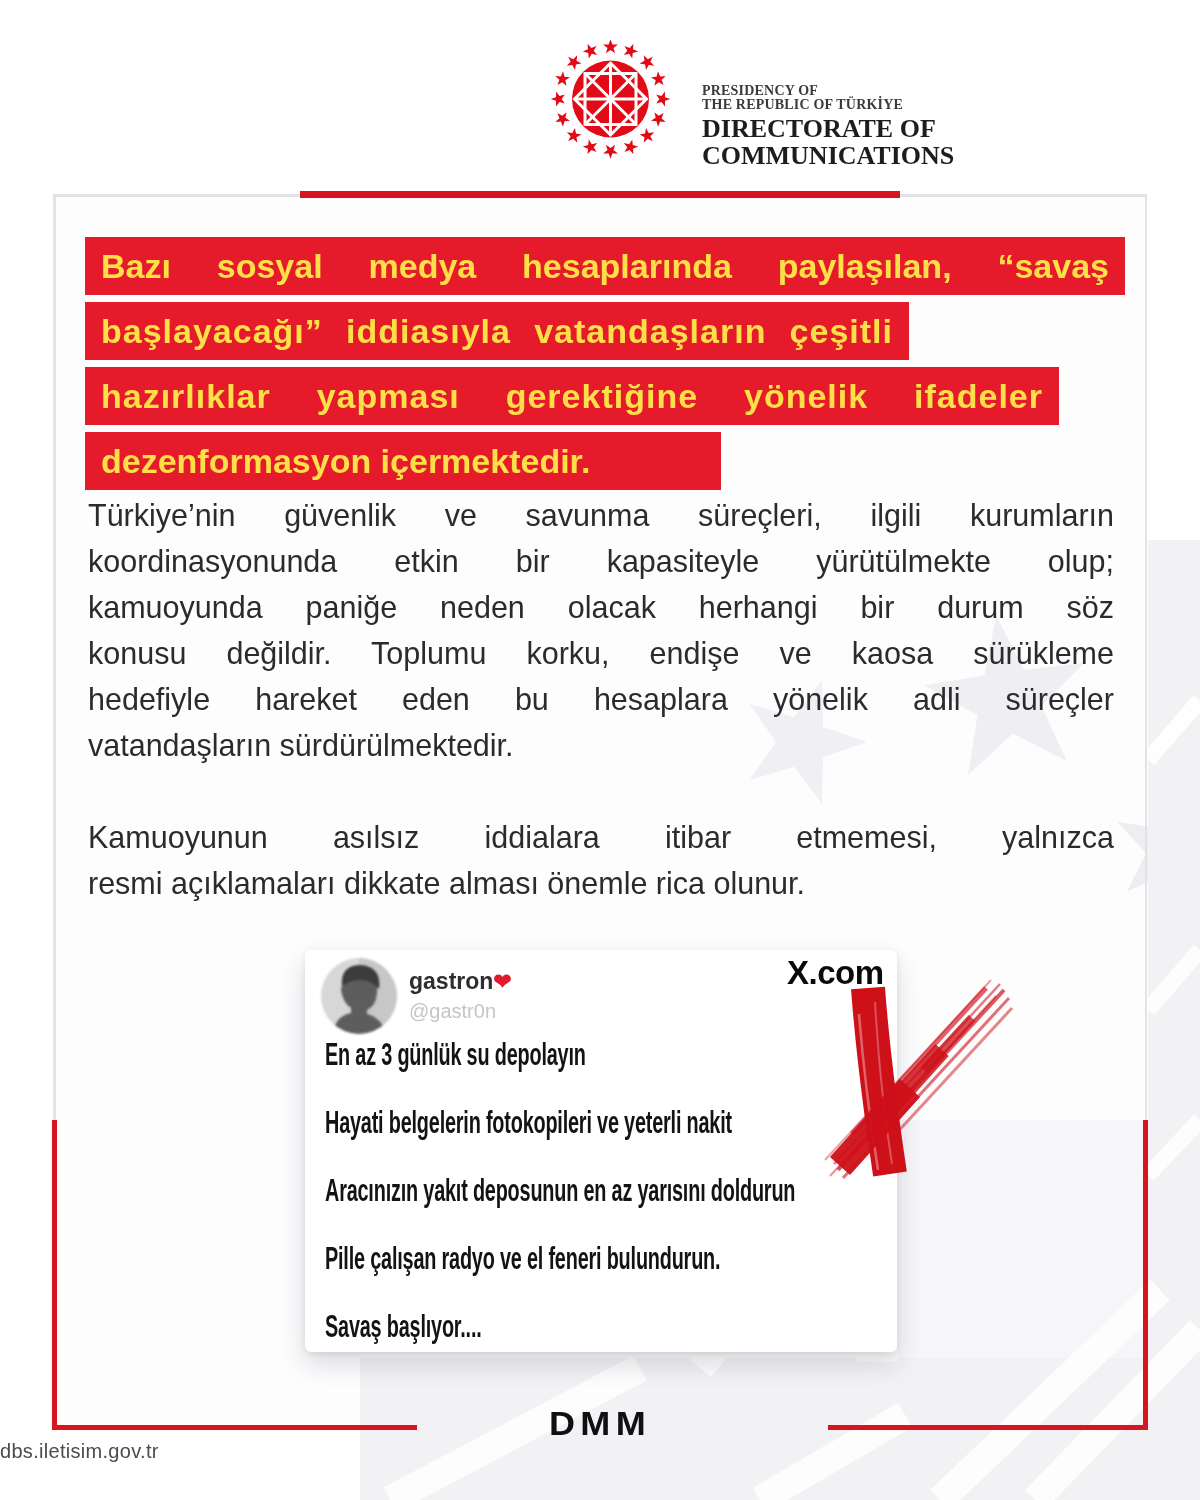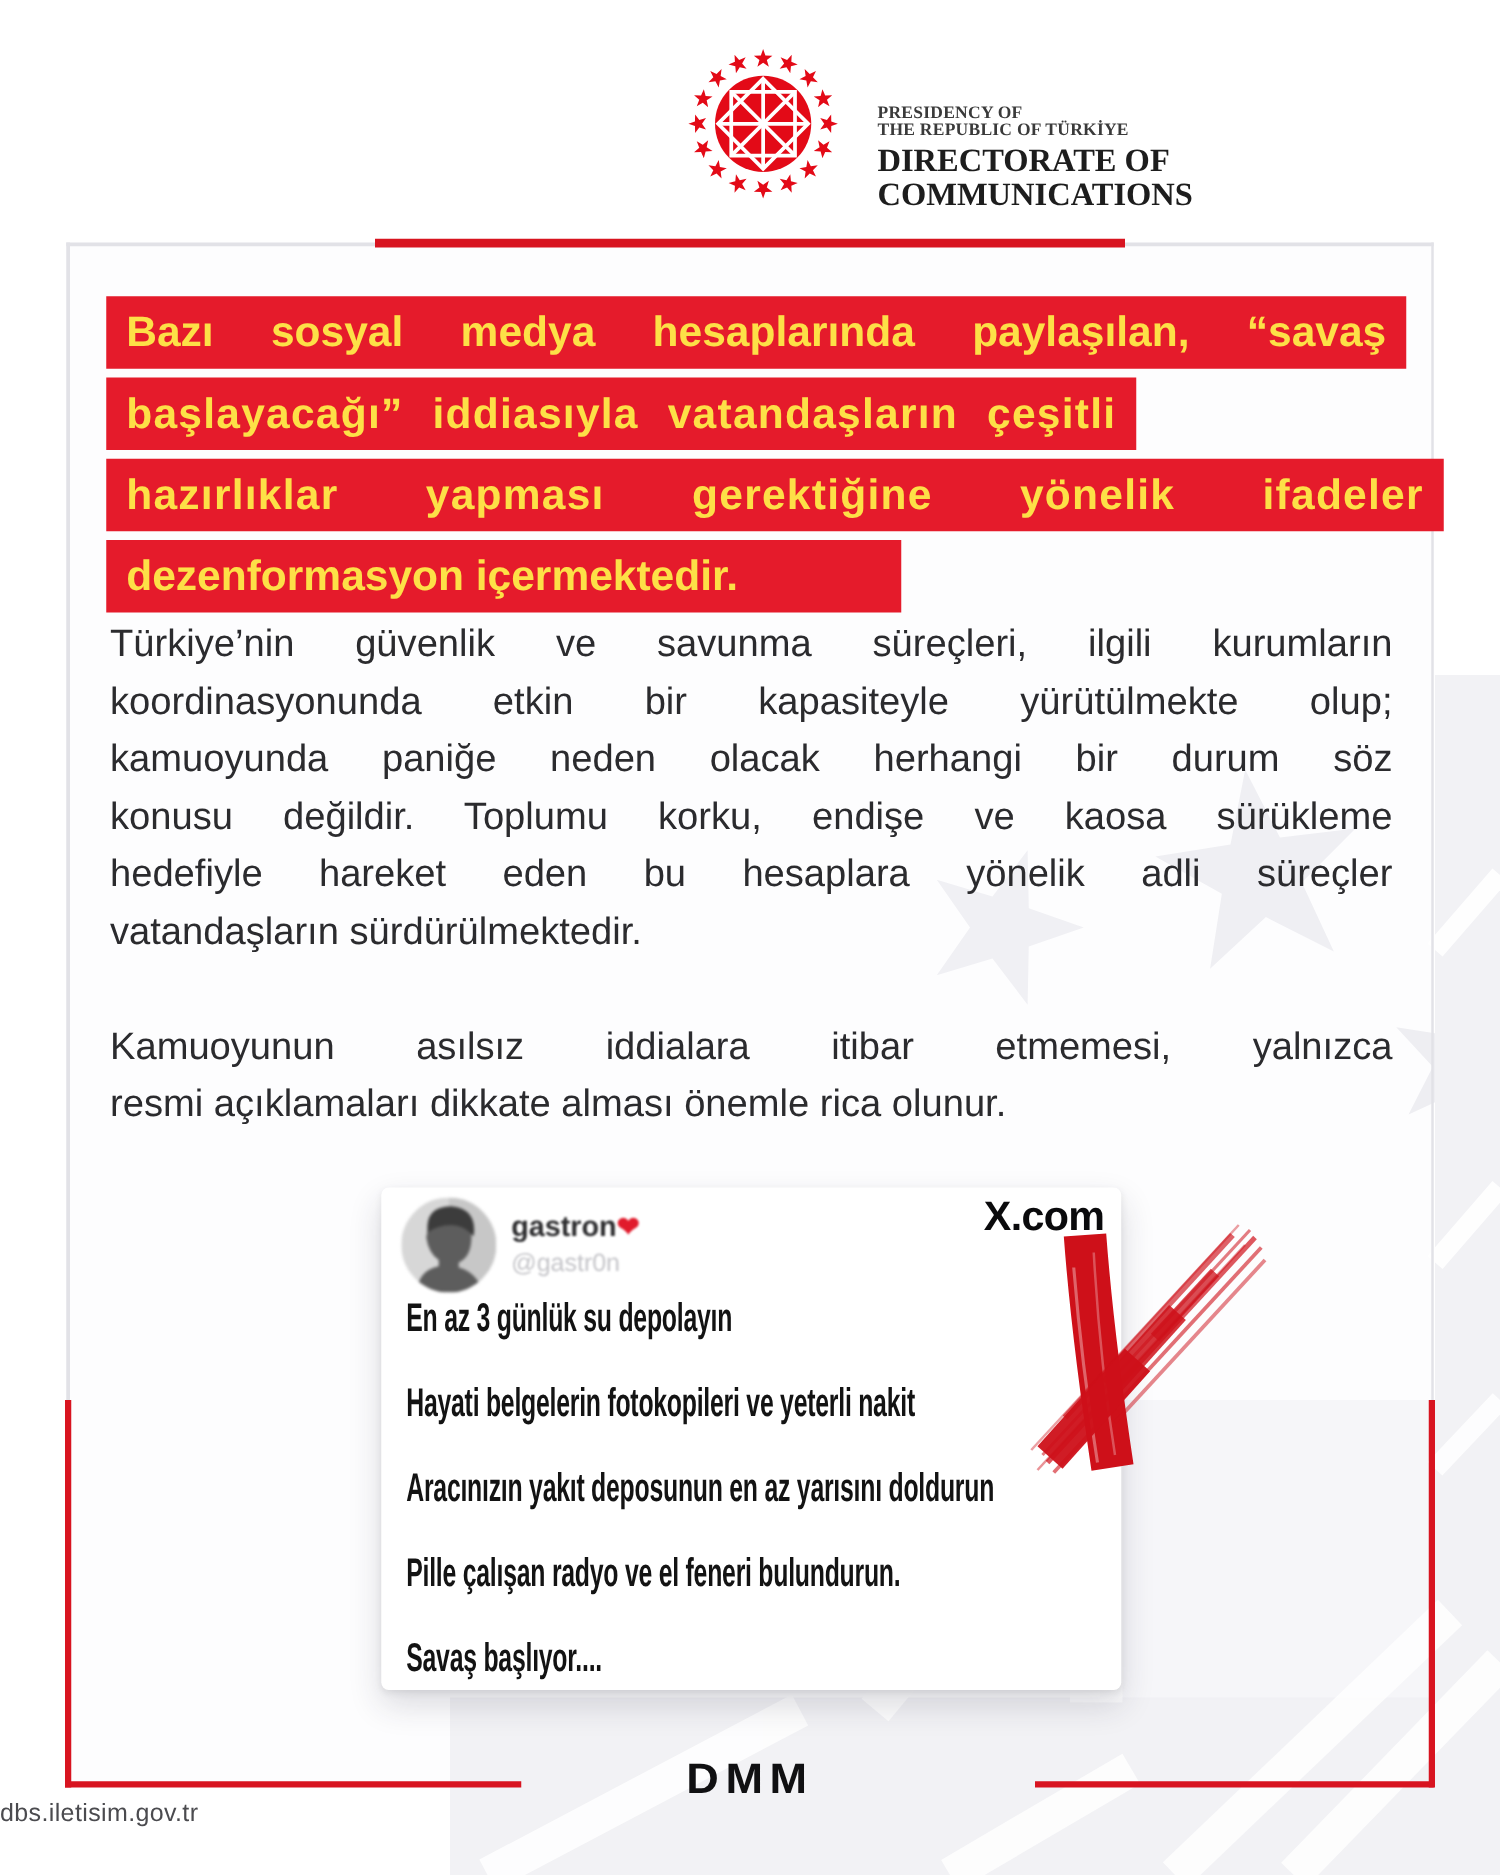--- a/index.html
+++ b/index.html
@@ -31,21 +31,21 @@
 
   
   .watermark{position:absolute;left:0;top:0;width:1200px;height:1500px;z-index:2;pointer-events:none;}
 
   
   .strip{position:absolute;background:var(--strip-red,#e51b2b);color:#fde047;z-index:4;
          font-weight:bold;font-size:34px;line-height:58px;height:58px;padding:0 16px;
          box-sizing:border-box;white-space:nowrap;text-align:justify;text-align-last:justify;}
   .s1{left:85px;top:237px;width:1040px;}
   .s2{left:85px;top:302px;width:824px;letter-spacing:1px;}
-  .s3{left:85px;top:367px;width:1070px;letter-spacing:1px;}
+  .s3{left:85px;top:367px;width:974px;letter-spacing:1px;}
   .s4{left:85px;top:432px;width:636px;text-align-last:left;}
 
   
   .body-text{position:absolute;left:88px;top:492px;width:1026px;z-index:4;
              font-size:30.5px;line-height:46px;color:#2b2b2e;}
   .body-text .bline{text-align:justify;text-align-last:justify;}
   .body-text .bline.last{text-align-last:left;}
   .para2{margin-top:46px;}
 
   

